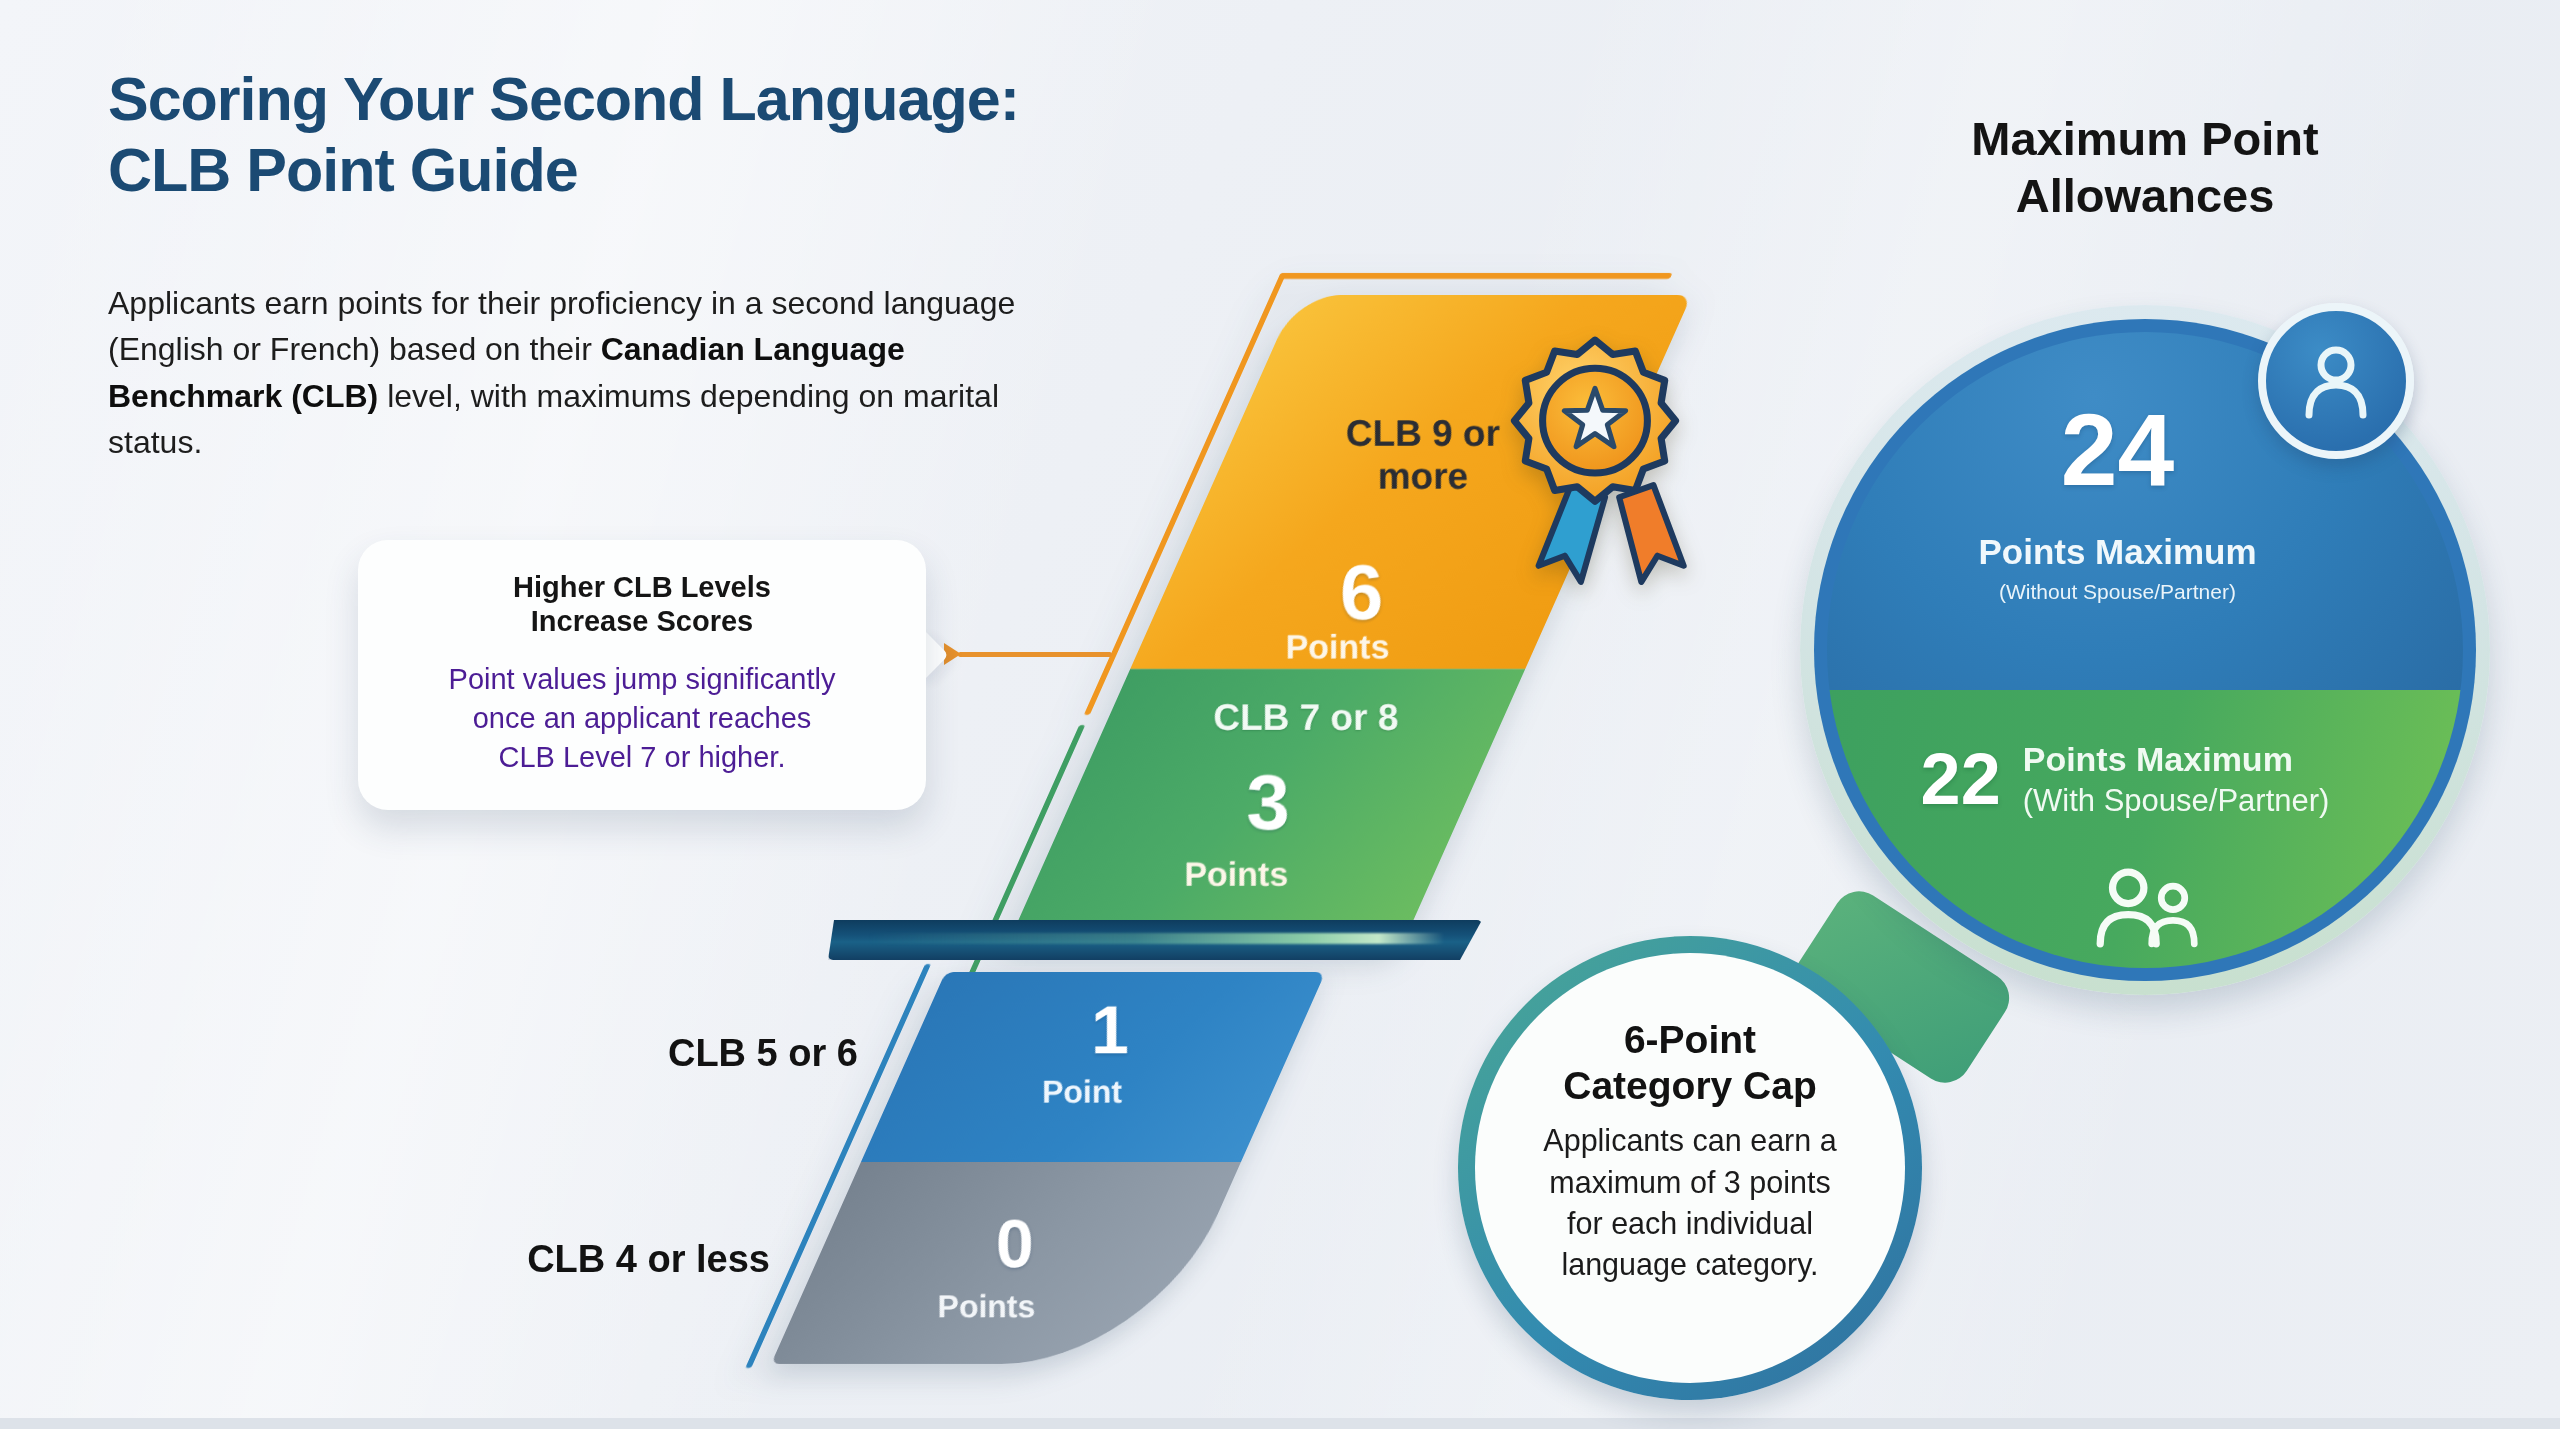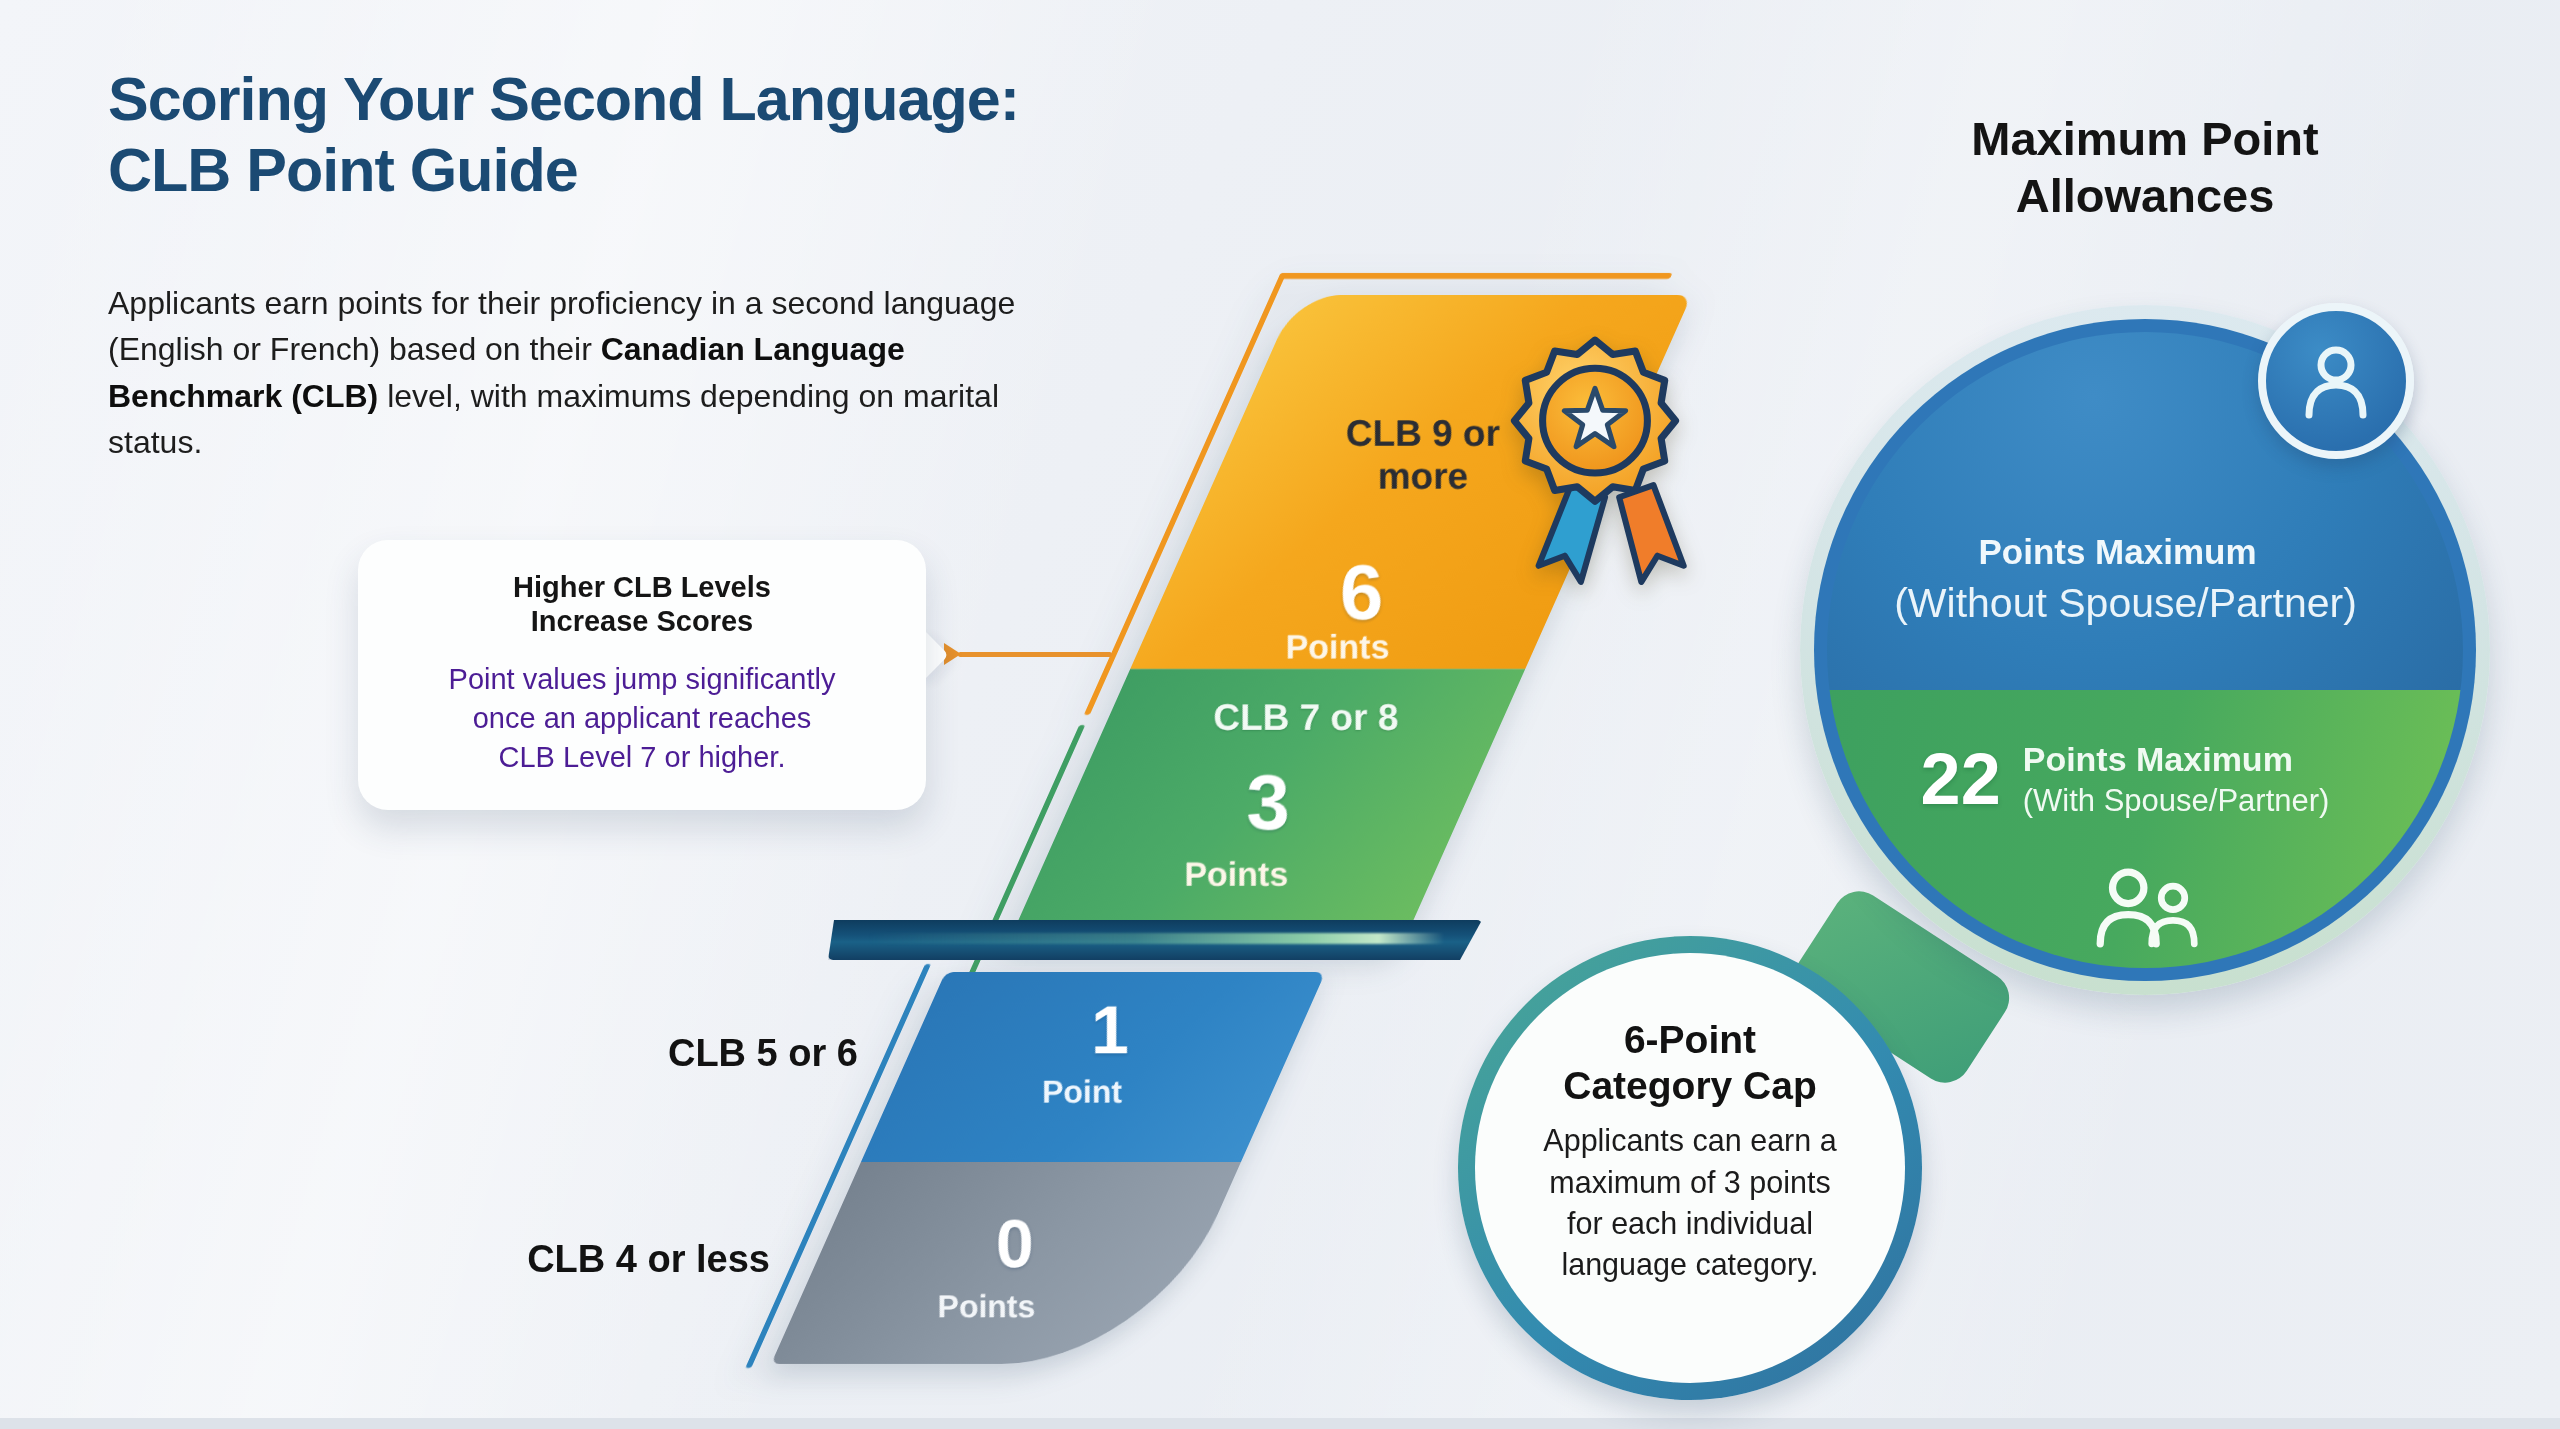--- a/index.html
+++ b/index.html
@@ -91,22 +91,22 @@
   .mid-ring { position:absolute; inset:14px; border-radius:50%; background:#2f77b8; }
   .big-inner { position:absolute; inset:27px; border-radius:50%; overflow:hidden; }
   .half-blue { position:relative; height:358px; text-align:center;
     background:radial-gradient(circle at 42% 18%,#3f8cc6 0%,#2f7db8 55%,#2a6da6 100%); }
   .half-green { position:relative; height:278px;
     background:linear-gradient(105deg,#3da05f 0%,#47a95e 50%,#72c255 100%); }
   .v24 { position:absolute; top:60px; left:0; width:100%; padding-right:55px;
     font-size:102px; font-weight:bold; color:#fff; text-shadow:0 2px 4px rgba(10,50,90,.25); }
   .pm1 { position:absolute; top:200px; left:0; width:100%; padding-right:55px;
     font-size:35px; font-weight:bold; color:#f0f8fc; }
-  .sub1 { position:absolute; top:248px; left:8px; width:100%; padding-right:55px;
-    font-size:41px; color:#eaf4fa; }
+  .sub1 { position:absolute; top:248px; left:0; width:100%; padding-right:55px;
+    font-size:21px; color:#eaf4fa; }
   .row22 { position:absolute; top:48px; left:0; width:100%; padding-right:40px;
     display:flex; justify-content:center; align-items:center; gap:22px; }
   .v22 { font-size:72px; font-weight:bold; color:#fff; text-shadow:0 2px 4px rgba(10,70,40,.25); }
   .col22 { text-align:left; color:#f0faf2; }
   .pm2 { font-size:34px; font-weight:bold; line-height:1.25; }
   .sub2 { font-size:31px; line-height:1.3; }
   .icon-two { position:absolute; top:162px; left:50%; transform:translateX(-50%); }
 
   .badge { position:absolute; left:2258px; top:303px; width:156px; height:156px; z-index:4;
     border-radius:50%; border:8px solid #ecf5f9;
@@ -209,20 +209,21 @@
     <div>Maximum Point</div>
     <div>Allowances</div>
   </div>
 
   <div class="conn-green"></div>
 
   <div class="big-ring">
     <div class="mid-ring"></div>
     <div class="big-inner">
       <div class="half-blue">
+        <div class="v24">24</div>
         <div class="pm1">Points Maximum</div>
         <div class="sub1">(Without Spouse/Partner)</div>
       </div>
       <div class="half-green">
         <div class="row22">
           <div class="v22">22</div>
           <div class="col22">
             <div class="pm2">Points Maximum</div>
             <div class="sub2">(With Spouse/Partner)</div>
           </div>

